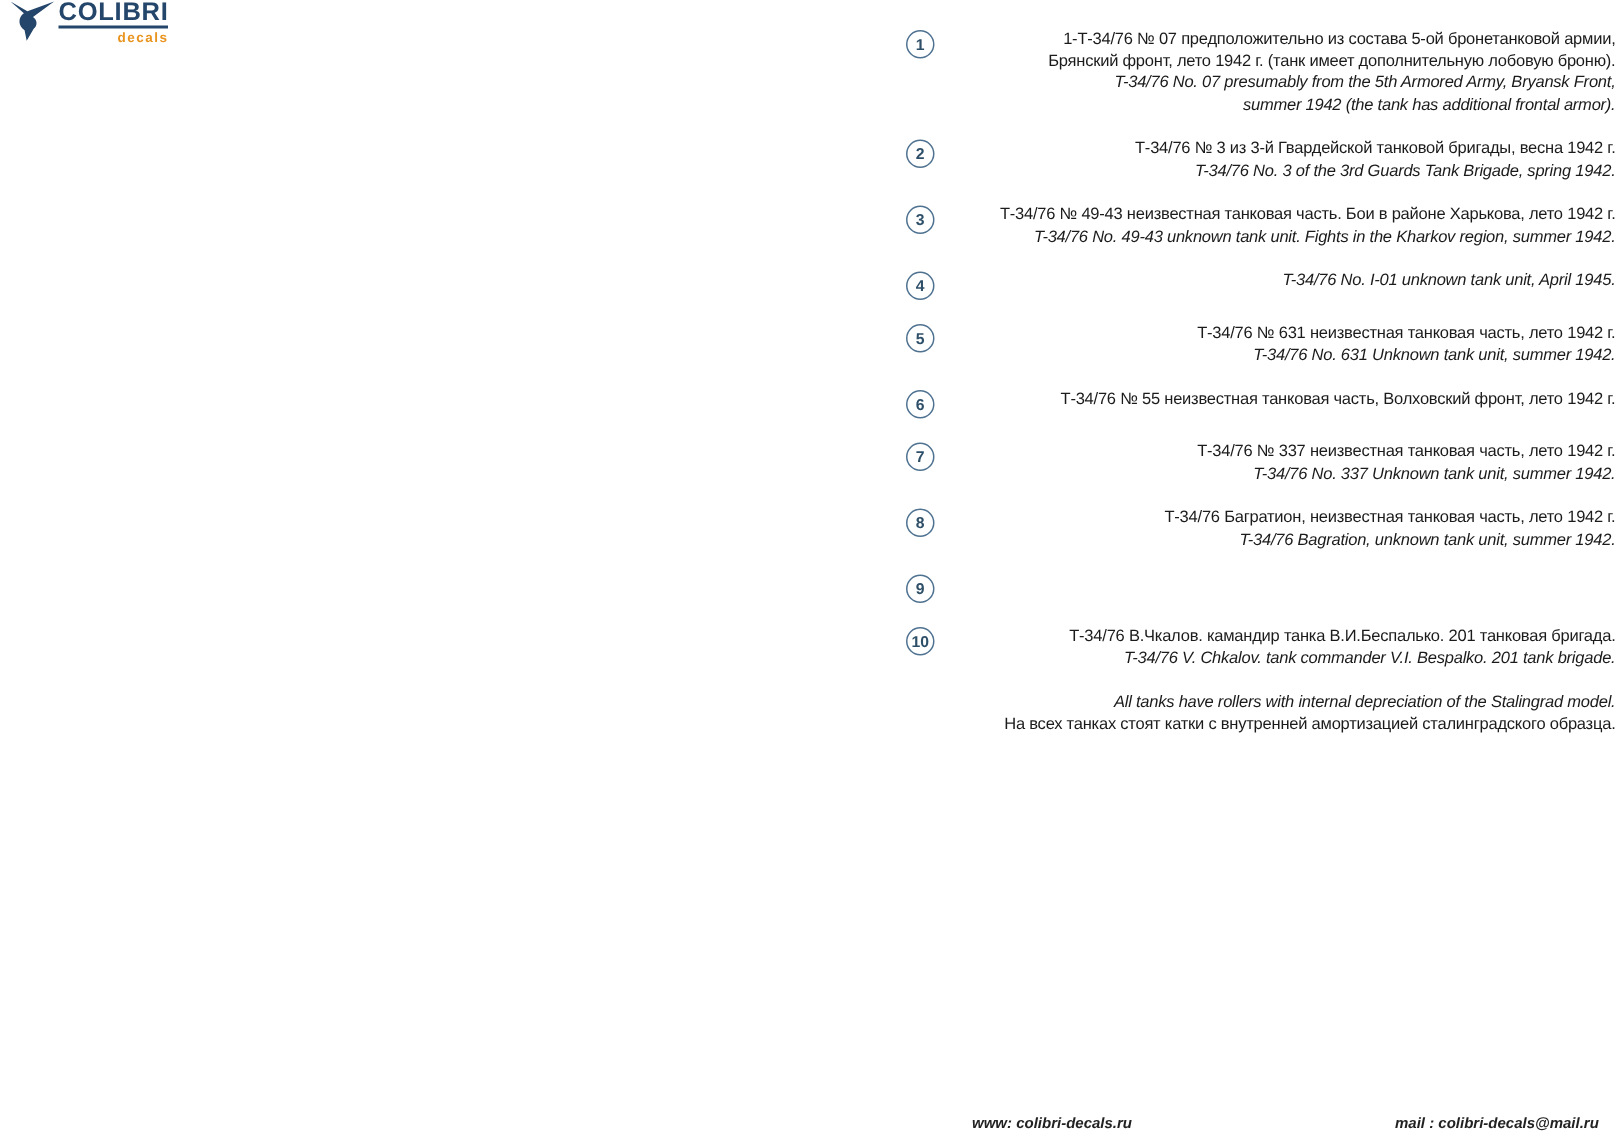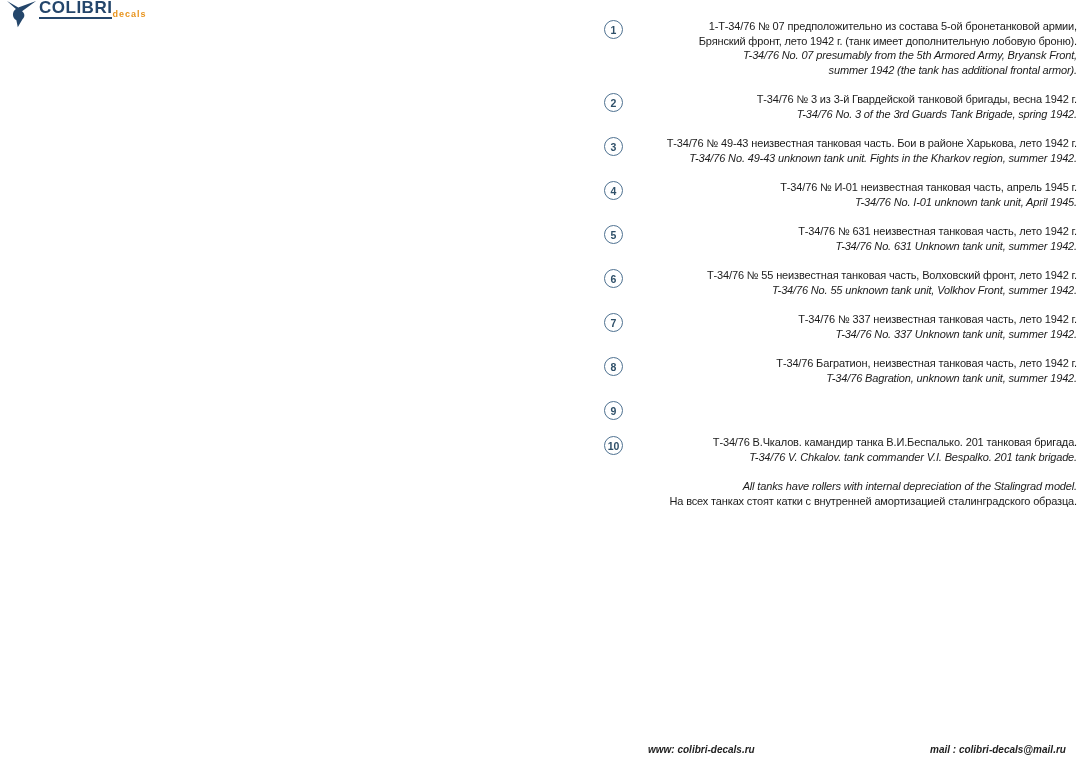--- a/index.html
+++ b/index.html
@@ -15,21 +15,21 @@
 
   
   .logo {
     position: absolute;
     left: 7px;
     top: 0px;
     display: flex;
     align-items: flex-start;
   }
   .logo .bird { width: 30px; height: 30px; margin-top: 0; }
-  .logo .wordmark { margin-left: 2px; display: flex; flex-direction: row; }
+  .logo .wordmark { margin-left: 2px; display: flex; flex-direction: column; }
   .brand-name {
     font-weight: bold;
     font-size: 17px;
     letter-spacing: 0.5px;
     color: #24466b;
     line-height: 16px;
     border-bottom: 2px solid #24466b;
     padding-bottom: 1px;
   }
   .brand-sub {
@@ -130,36 +130,34 @@
       <div class="entry">
         <div class="num-badge">3</div>
         <div class="lines">
           <div class="line ru">Т-34/76 № 49-43 неизвестная танковая часть.  Бои в районе Харькова, лето 1942 г.</div>
           <div class="line en">T-34/76 No. 49-43 unknown tank unit. Fights in the Kharkov region, summer 1942.</div>
         </div>
       </div>
       <div class="entry extra-gap">
         <div class="num-badge">4</div>
         <div class="lines">
-          <div class="line ru">Т-34/76 № И-01 неизвестная танковая часть, апрель 1945 г.</div>
           <div class="line en">T-34/76 No. I-01 unknown tank unit, April 1945.</div>
         </div>
       </div>
       <div class="entry">
         <div class="num-badge">5</div>
         <div class="lines">
           <div class="line ru">Т-34/76 № 631 неизвестная танковая часть, лето 1942 г.</div>
           <div class="line en">T-34/76 No. 631 Unknown tank unit, summer 1942.</div>
         </div>
       </div>
       <div class="entry">
         <div class="num-badge">6</div>
         <div class="lines">
           <div class="line ru">Т-34/76 № 55 неизвестная танковая часть, Волховский фронт, лето 1942 г.</div>
-          <div class="line en">T-34/76 No. 55 unknown tank unit, Volkhov Front, summer 1942.</div>
         </div>
       </div>
       <div class="entry">
         <div class="num-badge">7</div>
         <div class="lines">
           <div class="line ru">Т-34/76 № 337 неизвестная танковая часть, лето 1942 г.</div>
           <div class="line en">T-34/76 No. 337 Unknown tank unit, summer 1942.</div>
         </div>
       </div>
       <div class="entry">

